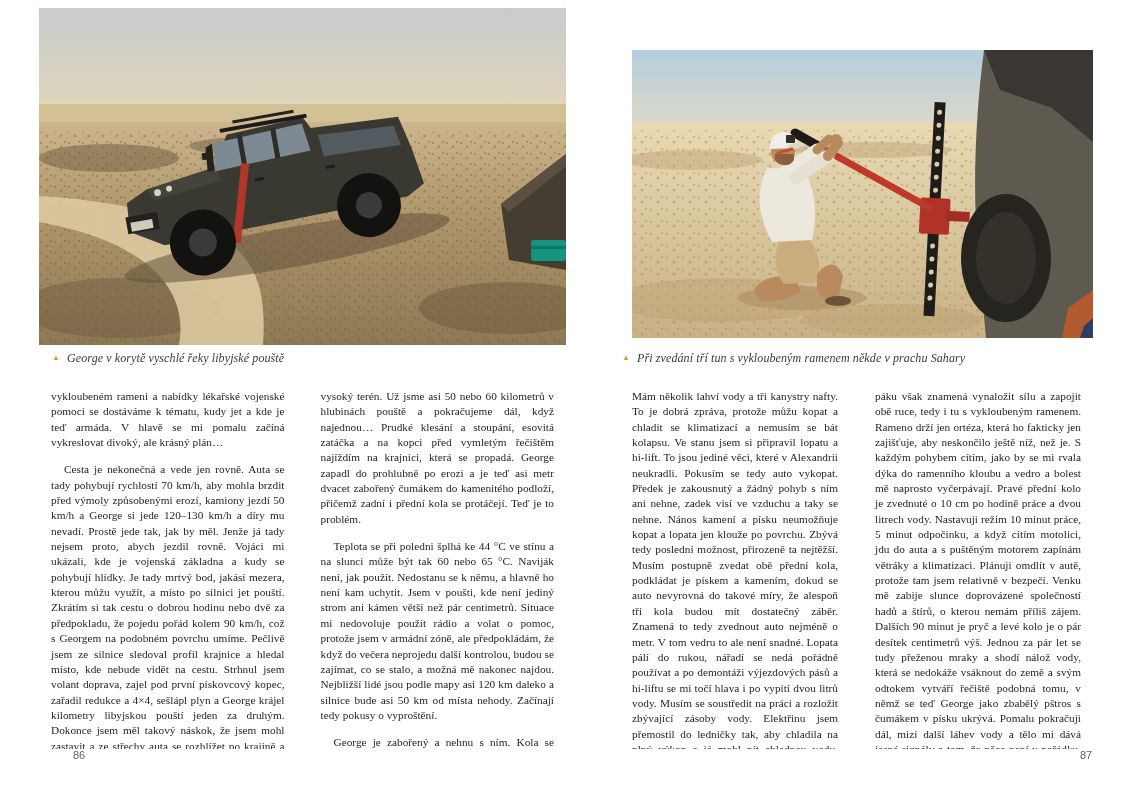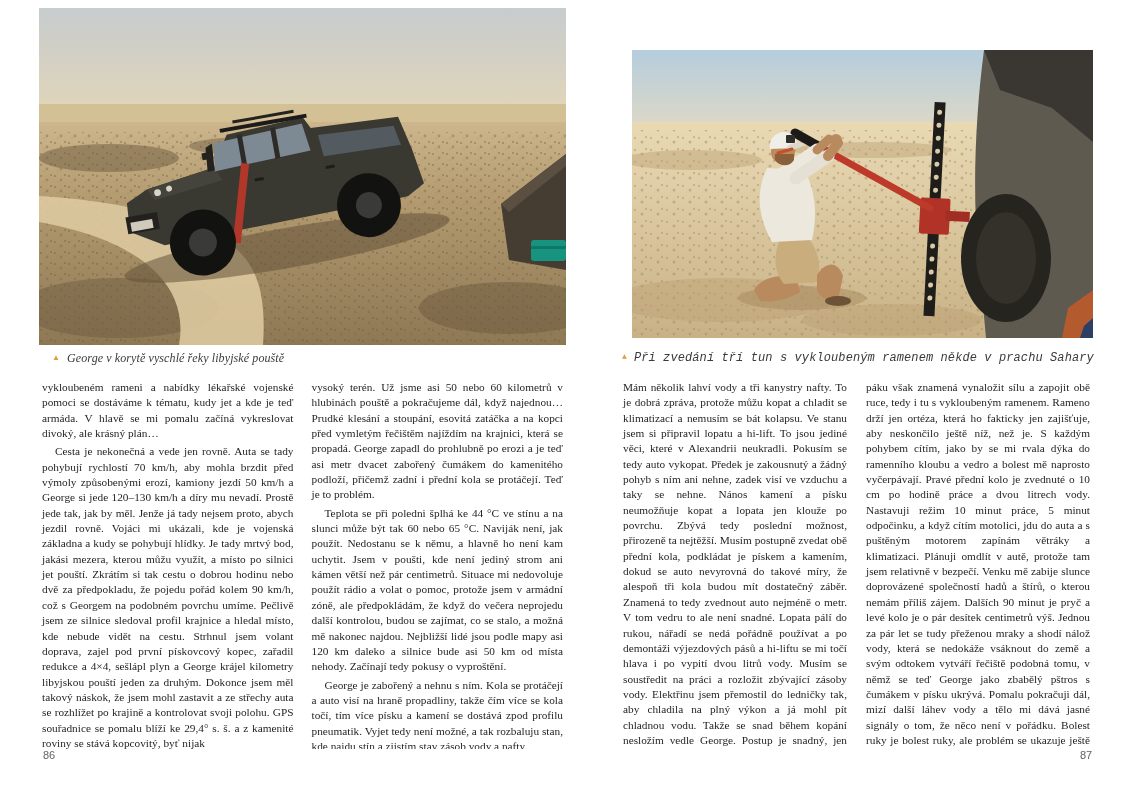--- a/index.html
+++ b/index.html
@@ -9,37 +9,37 @@
   }
   figure { margin:0; }
   .photo { position:absolute; overflow:hidden; background:#d8cdb4; }
   .photo svg { display:block; }
   .photo-left  { left:39px;  top:8px;  width:527px; height:337px; }
   .photo-right { left:632px; top:50px; width:461px; height:288px; }
 
   .caption { position:absolute; font-style:italic; font-size:12px; color:#3a3a3a;
              letter-spacing:0.1px; white-space:nowrap; }
   .caption-left  { left:52px;  top:351px; }
-  .caption-right { left:622px; top:351px;font-family:Liberation Mono, monospace; }
+  .caption-right { left:622px; top:351px; }
   .caption-arrow { font-style:normal; font-size:8px; color:#dd9e33;
                    vertical-align:2px; margin-right:7px; }
 
   .textblock { position:absolute; top:377px; display:flex; }
   .textblock-left  { left:39px;  width:527px; gap:12px; }
   .textblock-right { left:620px; width:473px; gap:13px; }
   .col { height:372px; overflow:hidden; font-size:11.3px; line-height:15.35px;
          color:#1f1f1f; text-align:justify; hyphens:auto; -webkit-hyphens:auto; }
   .textblock-left  .col { width:258px; }
   .textblock-right .col { width:230px; }
-  .col p { margin:3px; }
+  .col p { margin:12px; }
   .col p.indent { text-indent:13px; }
 
   .pagenum { position:absolute; top:749px; font-family:"Liberation Sans", sans-serif;
              font-size:11px; color:#636363; }
-  .pagenum-left  { left:43px; }
+  .pagenum-left  { left:73px; }
   .pagenum-right { left:1080px; }
 </style>
 </head>
 <body>
 
 <div class="spread">
 
   <figure class="photo photo-left">
     <svg width="527" height="337" viewBox="0 0 527 337">
       <defs>

